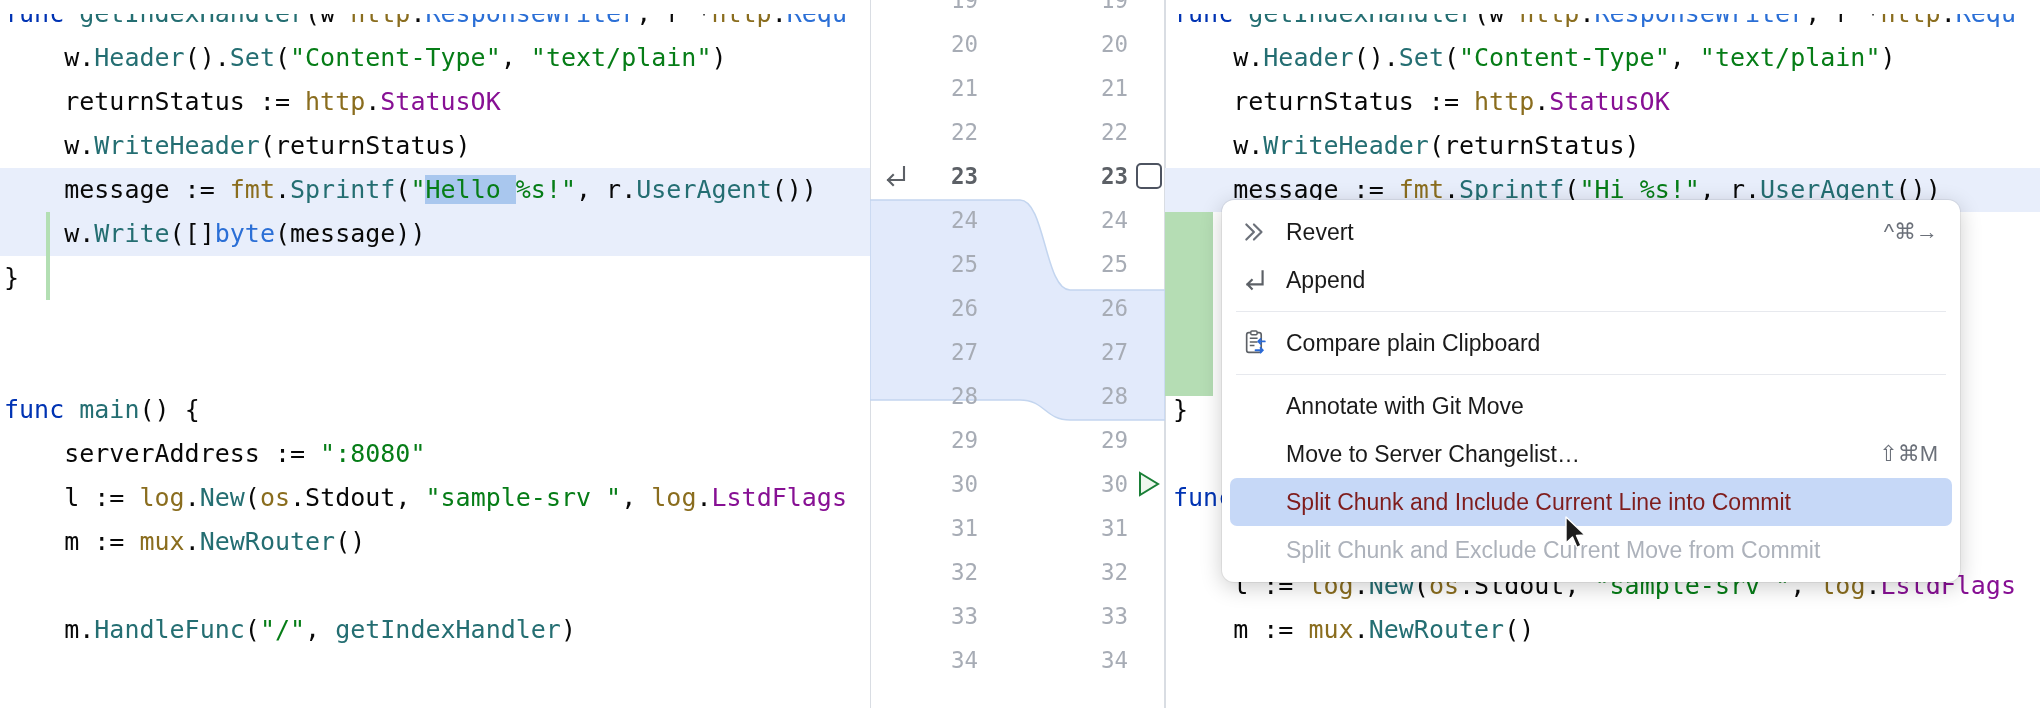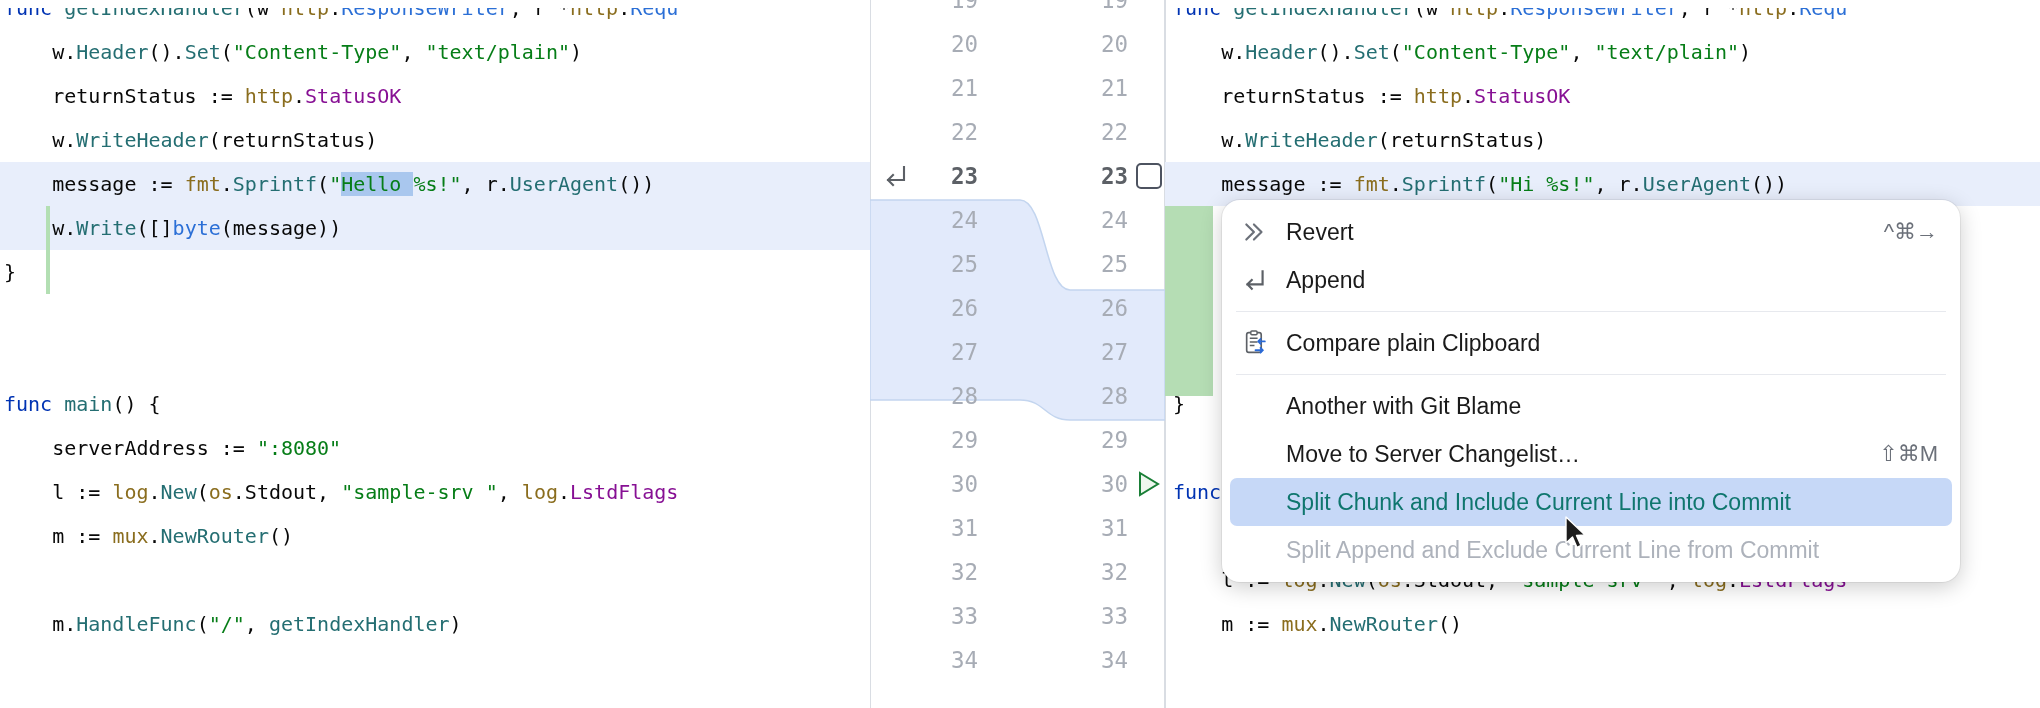--- a/index.html
+++ b/index.html
@@ -7,23 +7,23 @@
   body{
     width:2040px;height:708px;overflow:hidden;
     background:#ffffff;
     font-family:"Liberation Sans", sans-serif;
     -webkit-font-smoothing:antialiased;
   }
   .app{position:relative;width:2040px;height:708px;overflow:hidden;}
 
   
   .pane{
-    position:absolute;top:8px;height:660px;overflow:hidden;
+    position:absolute;top:14px;height:660px;overflow:hidden;
     font-family:"DejaVu Sans Mono","Liberation Mono",monospace;
-    font-size:20px;line-height:44px;
+    font-size:25px;line-height:44px;
     white-space:pre;
   }
   .pane-left{left:0;width:870px;}
   .pane-right{left:1165px;width:875px;}
 
   .code-line{height:44px;line-height:44px;white-space:pre;position:relative;}
 
   
   .hl-sel{background:#e8eefb;}
 
@@ -72,37 +72,37 @@
   .stripe-green{
     position:absolute;left:1165px;width:48px;background:#b5ddb4;
   }
   .gutter-bar{
     position:absolute;left:1165px;top:0;width:1px;height:708px;background:#d9dde3;
   }
 
   
   .ctx{
     position:absolute;left:1222px;top:200px;width:738px;
-    background:#ffffff;border-radius:18px;
+    background:#ffffff;border-radius:12px;
     box-shadow:0 5px 22px rgba(0,0,0,.20),0 0 0 1px rgba(0,0,0,.06);
     padding:8px 0 8px 0;
     font-size:23px;color:#1a1a1a;
   }
   .ctx-item{
     position:relative;display:flex;align-items:center;
     height:48px;padding:0 22px 0 20px;cursor:default;
   }
   .ctx-item .ico{
     width:44px;min-width:44px;display:flex;align-items:center;justify-content:flex-start;
     color:#6b7079;
   }
   .ctx-item .lbl{flex:1;white-space:nowrap;}
   .ctx-item .sc{color:#6b7079;font-size:22px;margin-left:24px;white-space:nowrap;}
   .ctx-item.sel{background:#c6d8f7;border-radius:7px;margin:0 8px;padding-left:12px;}
-  .ctx-item.sel .lbl{color:#0f766e;}
+  .ctx-item.sel .lbl{color:#7f1d1d;}
   .ctx-item.disabled .lbl{color:#adb2bb;}
   .ctx-sep{height:1px;background:#e7e9ee;margin:7px 14px;}
 
   
   .cursor{position:absolute;left:1565px;top:516px;width:22px;height:34px;}
 </style>
 </head>
 <body>
 
 <div class="app">
@@ -187,34 +187,34 @@
             <path d="M7.5,8 H15 M7.5,11.5 H15 M7.5,15 H12" stroke="#5c6066" stroke-width="1.4" fill="none"></path>
             <path d="M22,11 L16,11 M18,8.6 L15.6,11 L18,13.4" stroke="#2a6ad8" stroke-width="1.7" fill="none" stroke-linecap="round" stroke-linejoin="round"></path>
             <path d="M13,19.5 L20,19.5 M17.8,17.1 L20.2,19.5 L17.8,21.9" stroke="#2a6ad8" stroke-width="1.7" fill="none" stroke-linecap="round" stroke-linejoin="round"></path>
           </svg>
         </span>
         <span class="lbl">Compare plain Clipboard</span>
       </div>
       <div class="ctx-sep"></div>
       <div class="ctx-item">
         <span class="ico"></span>
-        <span class="lbl">Another with Git Blame</span>
+        <span class="lbl">Annotate with Git Move</span>
       </div>
       <div class="ctx-item">
         <span class="ico"></span>
         <span class="lbl">Move to Server Changelist…</span>
         <span class="sc">⇧⌘M</span>
       </div>
       <div class="ctx-item sel">
         <span class="ico"></span>
         <span class="lbl">Split Chunk and Include Current Line into Commit</span>
       </div>
       <div class="ctx-item disabled">
         <span class="ico"></span>
-        <span class="lbl">Split Append and Exclude Current Line from Commit</span>
+        <span class="lbl">Split Chunk and Exclude Current Move from Commit</span>
       </div>
     </div>
 
   <svg class="cursor" viewBox="0 0 22 34">
     <path d="M1,1 L1,27 L7.5,21 L12,31.5 L16,29.5 L11.5,19.5 L20,19 Z" fill="#1c1c1c" stroke="#ffffff" stroke-width="1.4" stroke-linejoin="round"></path>
   </svg>
 
 </div>
 
 </body></html>

